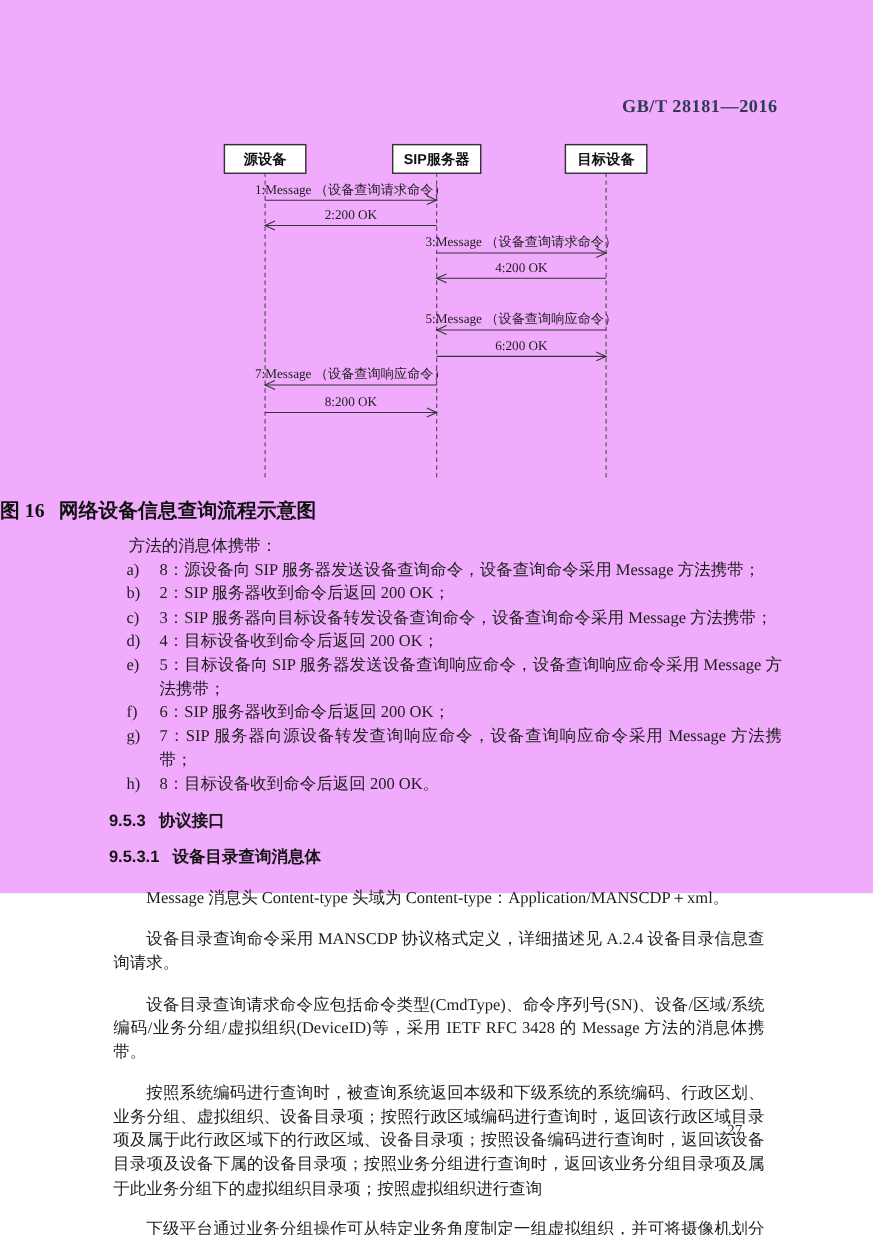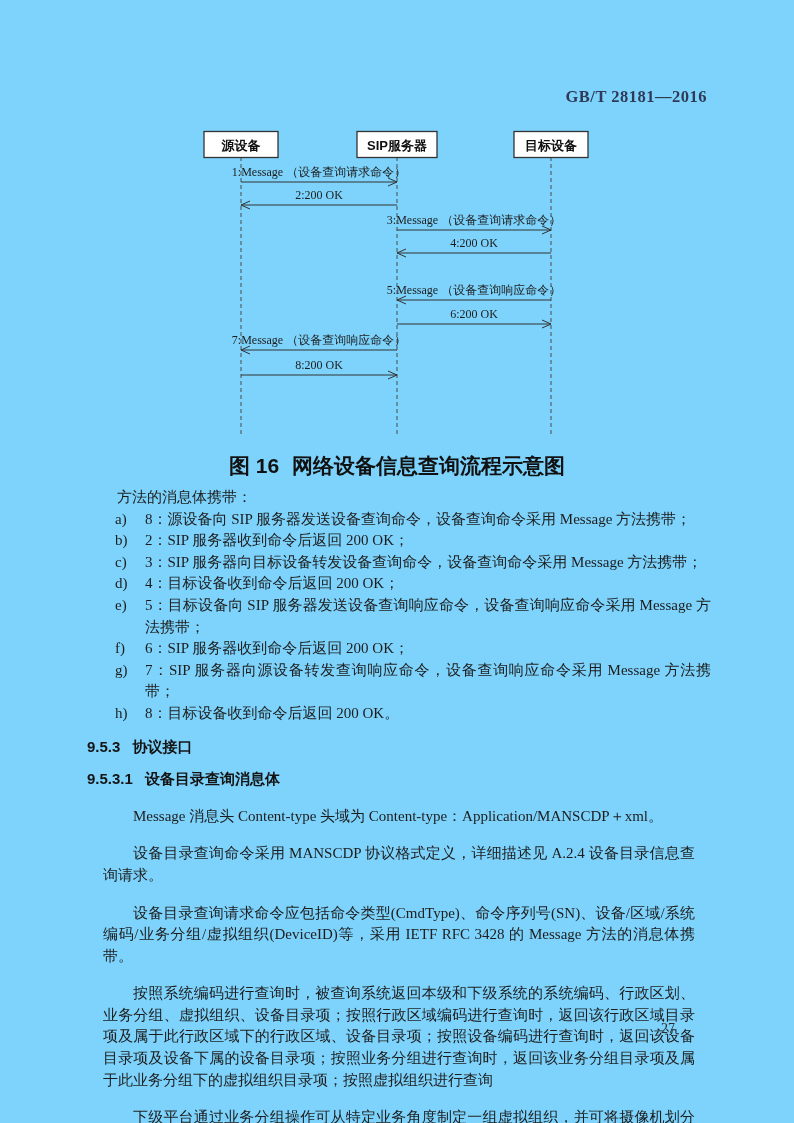--- a/index.html
+++ b/index.html
@@ -1,45 +1,45 @@
 <!DOCTYPE html>
 <html lang="zh"><head>
 <meta charset="utf-8">
 <style>
   html,body{margin:0;padding:0;}
   body{
     width:794px;height:1123px;background:#ffffff;
     font-family:"Liberation Serif","DejaVu Serif",serif;
     color:#1d1d1d;position:relative;overflow:hidden;
   }
-  .page{position:relative;width:794px;height:1123px;background:#7dd3fc;}
+  .page{position:relative;width:794px;height:812px;background:#f0abfc;}
   .doc-header{
     position:absolute;top:87px;right:87px;
     font-size:16.5px;font-weight:bold;color:#2e3a56;letter-spacing:.5px;
     font-family:"Liberation Serif","DejaVu Serif",serif;
   }
   svg.diagram{position:absolute;left:0;top:130px;}
   .fig-caption{
-    position:absolute;top:452px;left:0;width:794px;text-align:center;
-    font-family:Liberation Sans, sans-serif;
-    font-weight:bold;font-size:21px;color:#111;
+    position:absolute;top:452px;left:0;width:794px;
+    font-family:Liberation Serif, serif;
+    font-weight:bold;font-size:18px;color:#111;
   }
   .fig-caption .cap-label{margin-right:13px;}
   .body-col{
     position:absolute;top:487px;left:87px;width:624px;
     font-size:15px;line-height:21.6px;text-align:justify;
   }
   .intro{margin:0;text-indent:2em;}
   .flow-item{display:flex;padding-left:28px;margin:0;}
   .flow-label{flex:none;width:30px;}
   .flow-text{flex:1;}
   h3.sec,h4.sec,h5.sec{
     font-family:"Liberation Sans","DejaVu Sans",sans-serif;
     font-size:15px;font-weight:bold;color:#141414;
-    margin:0;line-height:21.6px;text-align:left;
+    margin:12px;line-height:21.6px;text-align:left;
   }
   h3.sec{margin-top:11px;}
   h4.sec{margin-top:11px;}
   h5.sec{margin-top:8px;}
   .sec .sec-num{margin-right:12px;}
   #paras{margin-top:8px;}
   #paras p{margin:16px;text-indent:2em;}
   .page-number{
     position:absolute;top:1021px;left:640px;width:56px;text-align:center;
     font-size:14px;color:#2b2b2b;

